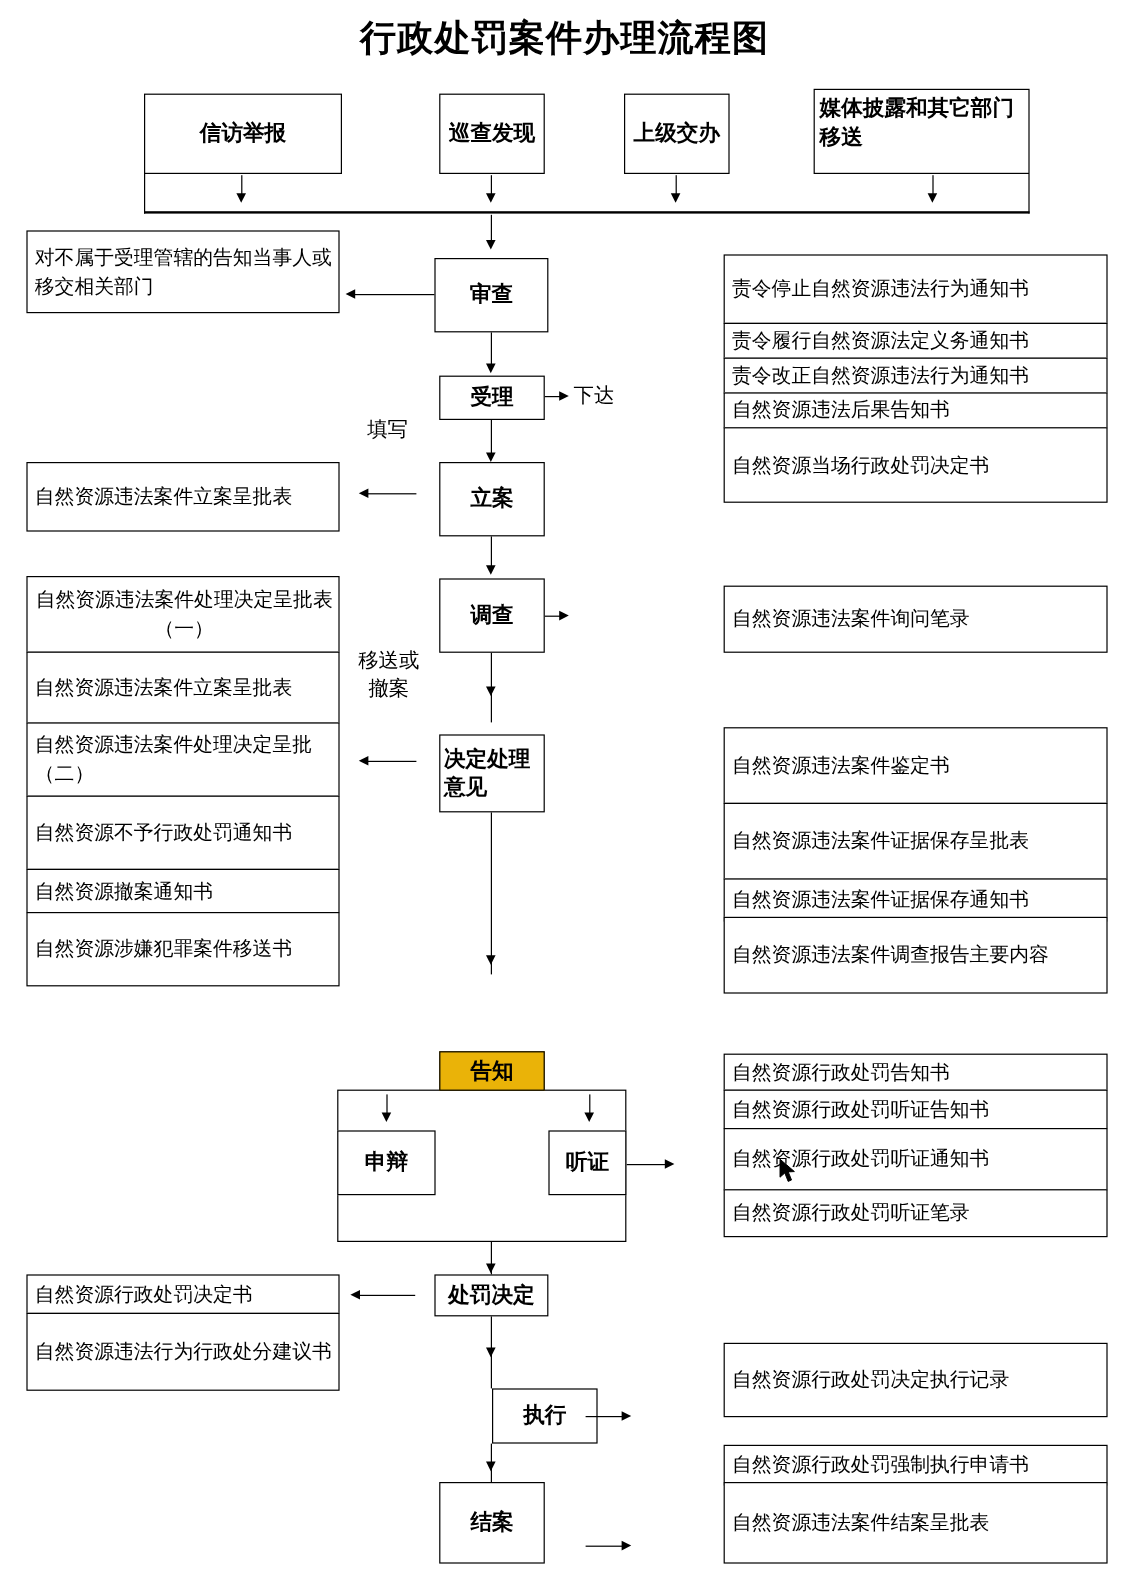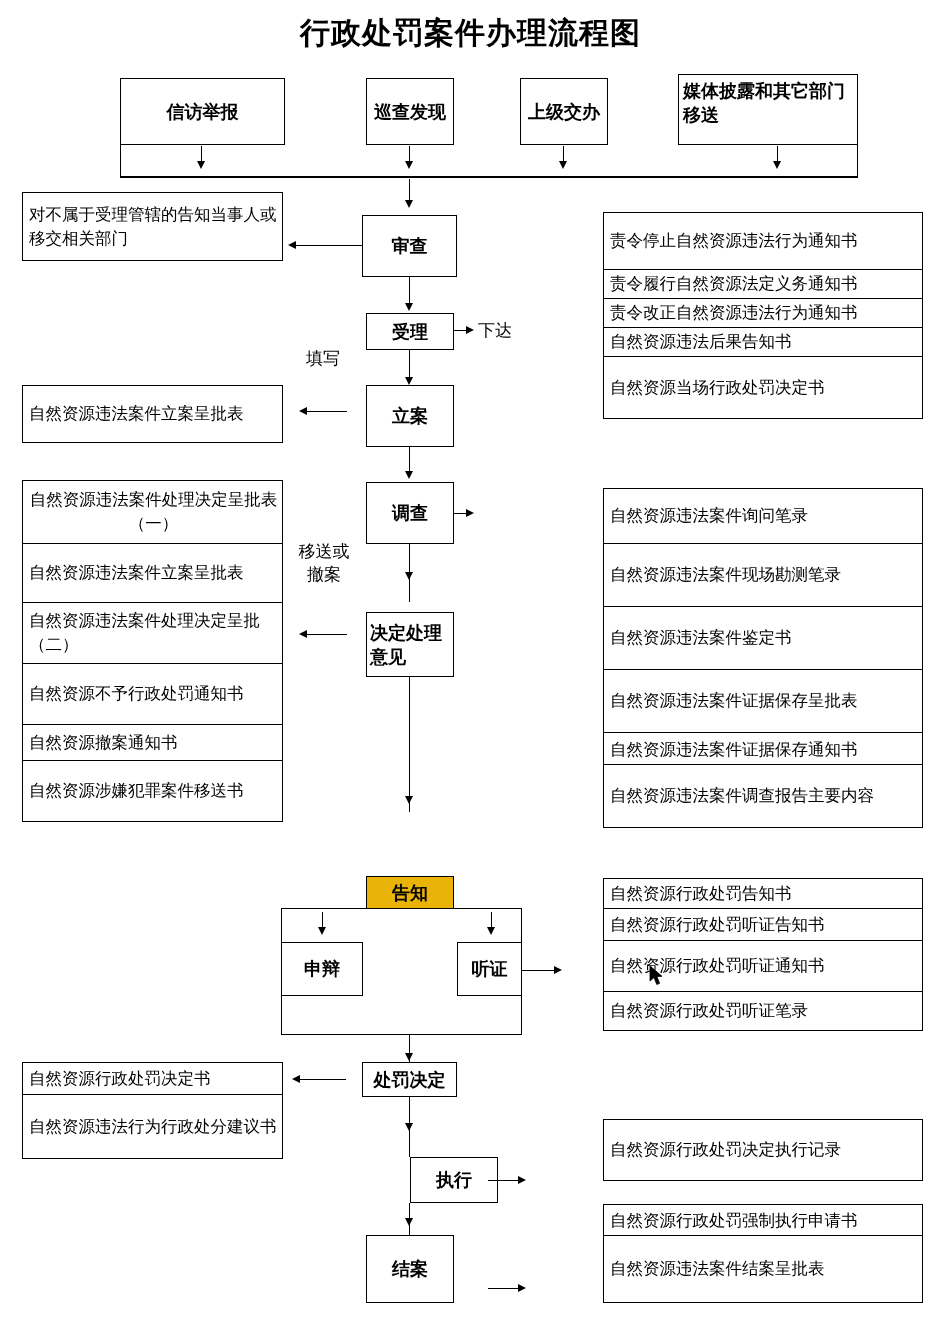--- a/index.html
+++ b/index.html
@@ -245,23 +245,20 @@
   <div class="box center-node" style="left:366px; top:482px; width:88px; height:62px;">
     <span class="txt">调查</span>
   </div>
 
   <div class="hline" style="left:454px; top:513px; width:14px;"></div>
   <div class="arrow-right" style="left:466px; top:509px;"></div>
 
   <div class="box doc" style="left:603px; top:488px; width:320px; height:56px;">
     <span class="txt">自然资源违法案件询问笔录</span>
   </div>
-  <div class="box doc" style="left:603px; top:543px; width:320px; height:64px;">
-    <span class="txt">自然资源违法案件现场勘测笔录</span>
-  </div>
   <div class="box doc" style="left:603px; top:606px; width:320px; height:64px;">
     <span class="txt">自然资源违法案件鉴定书</span>
   </div>
   <div class="box doc" style="left:603px; top:669px; width:320px; height:64px;">
     <span class="txt">自然资源违法案件证据保存呈批表</span>
   </div>
   <div class="box doc" style="left:603px; top:732px; width:320px; height:36px;">
     <span class="txt">自然资源违法案件证据保存通知书</span>
   </div>
   <div class="box doc" style="left:603px; top:764px; width:320px; height:64px;">

